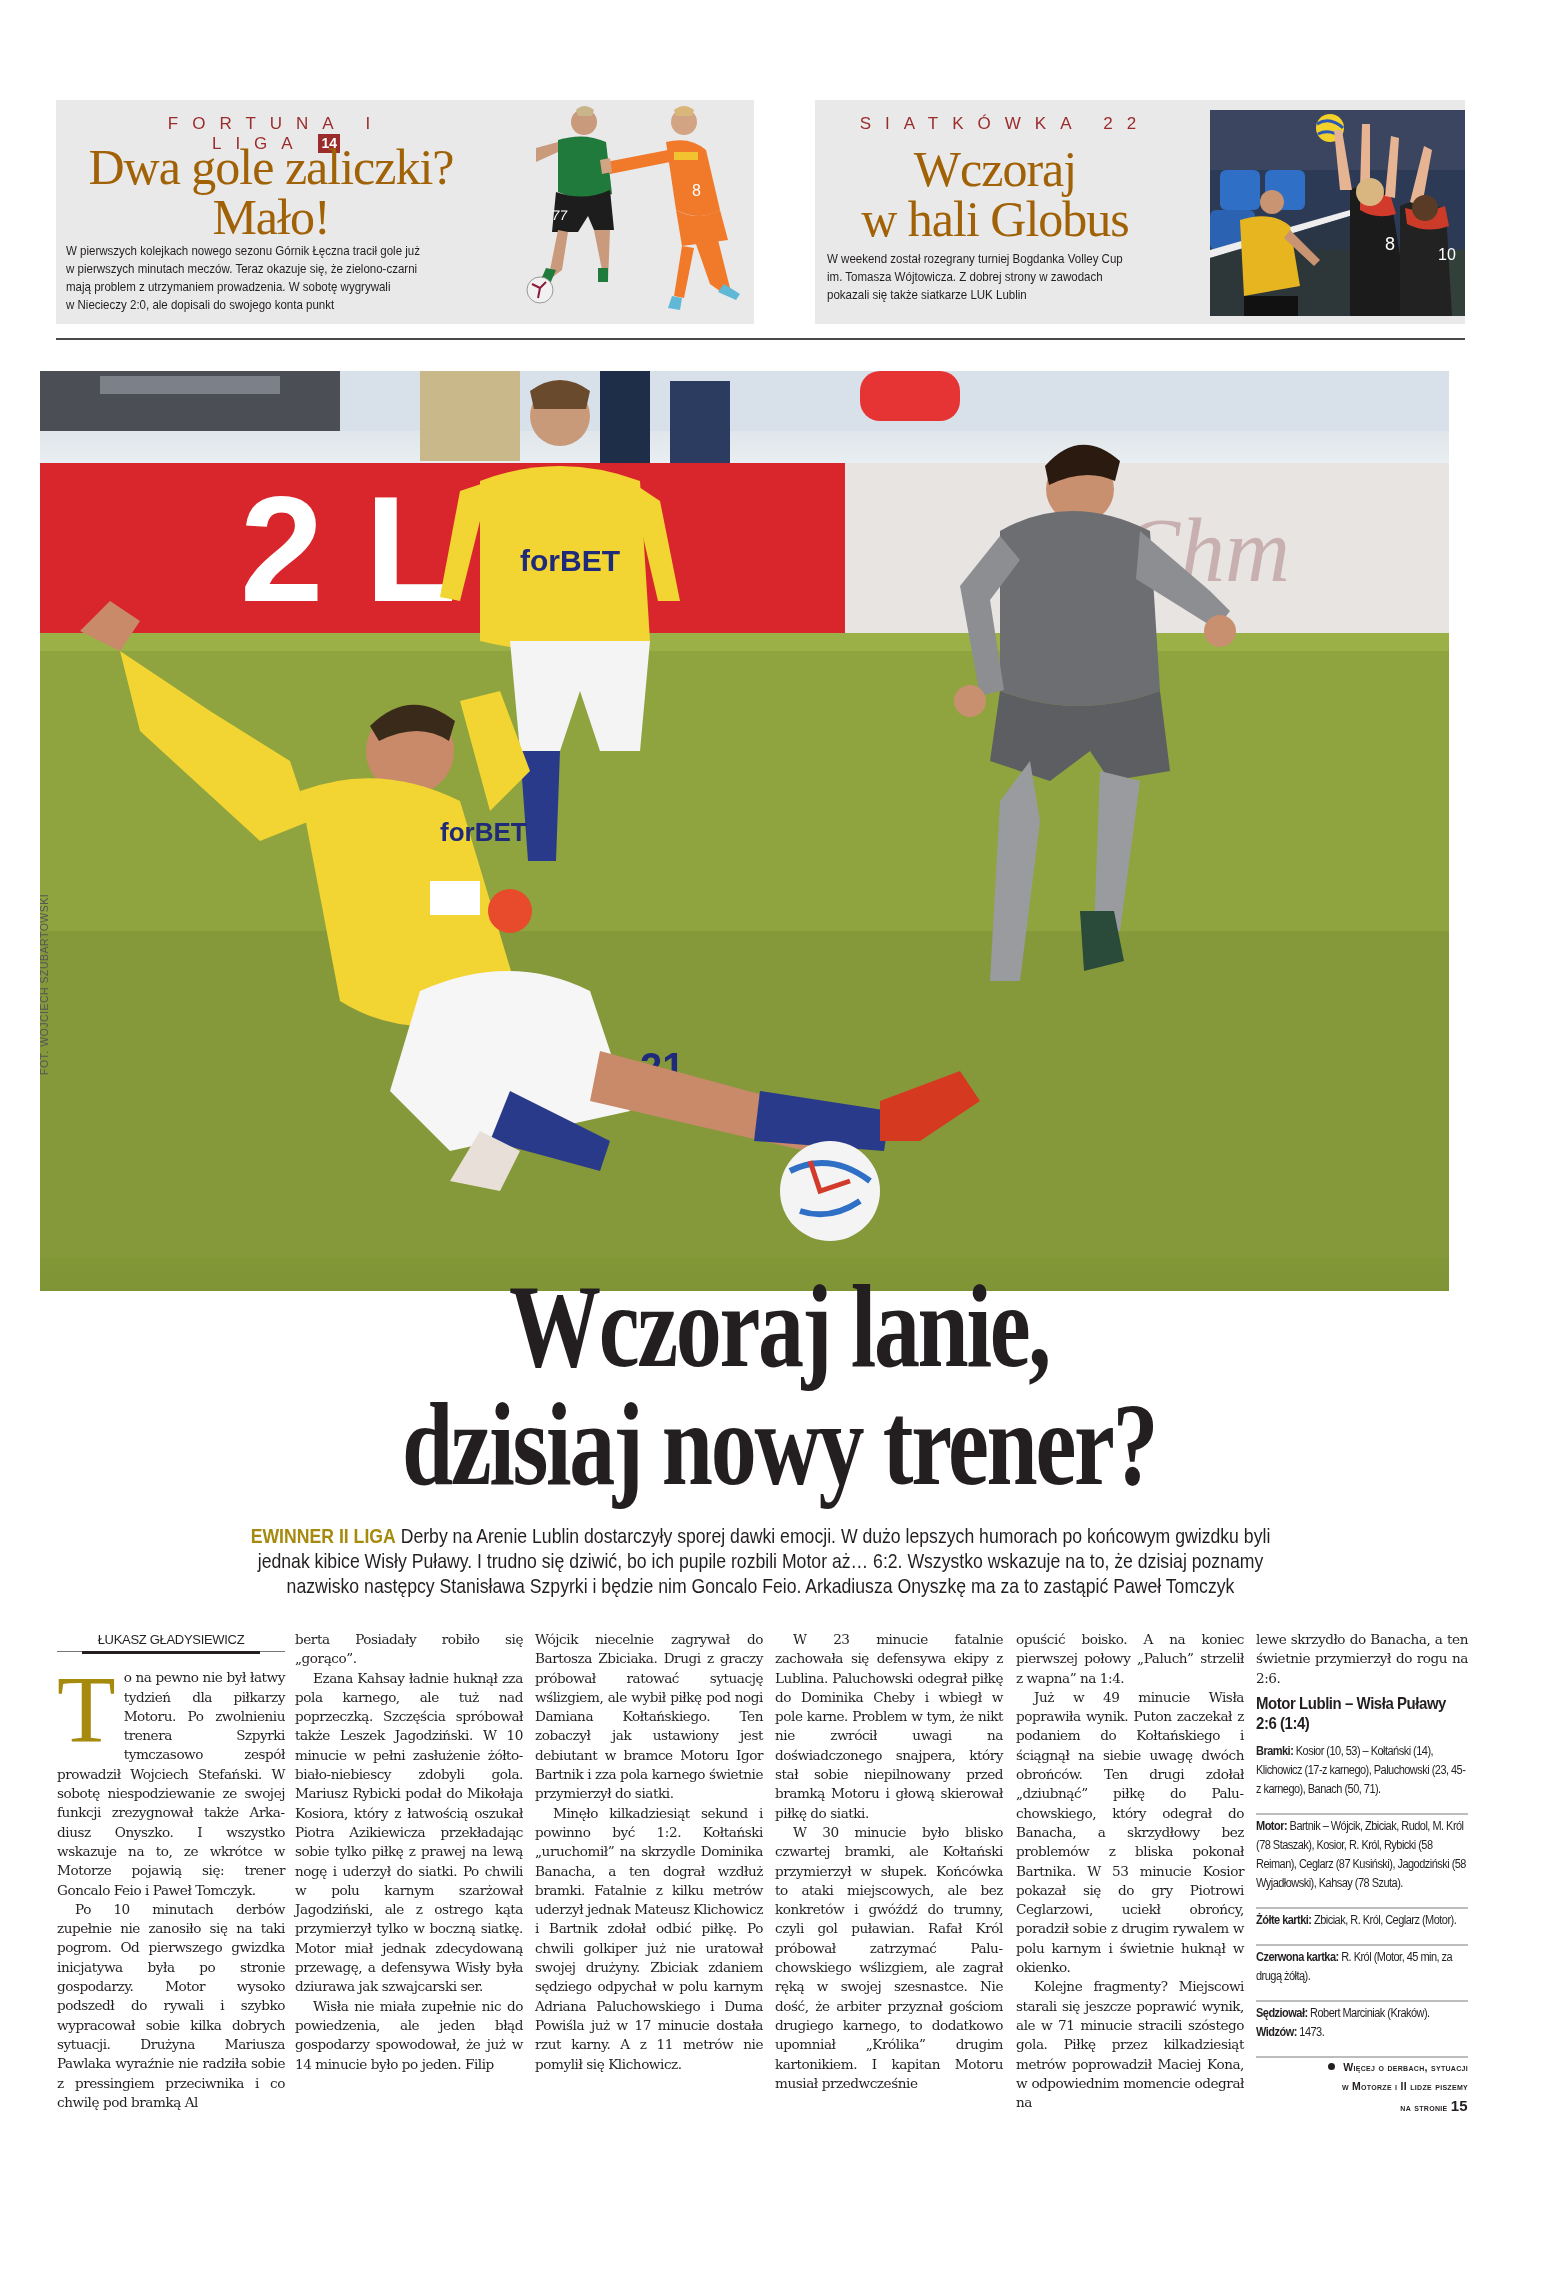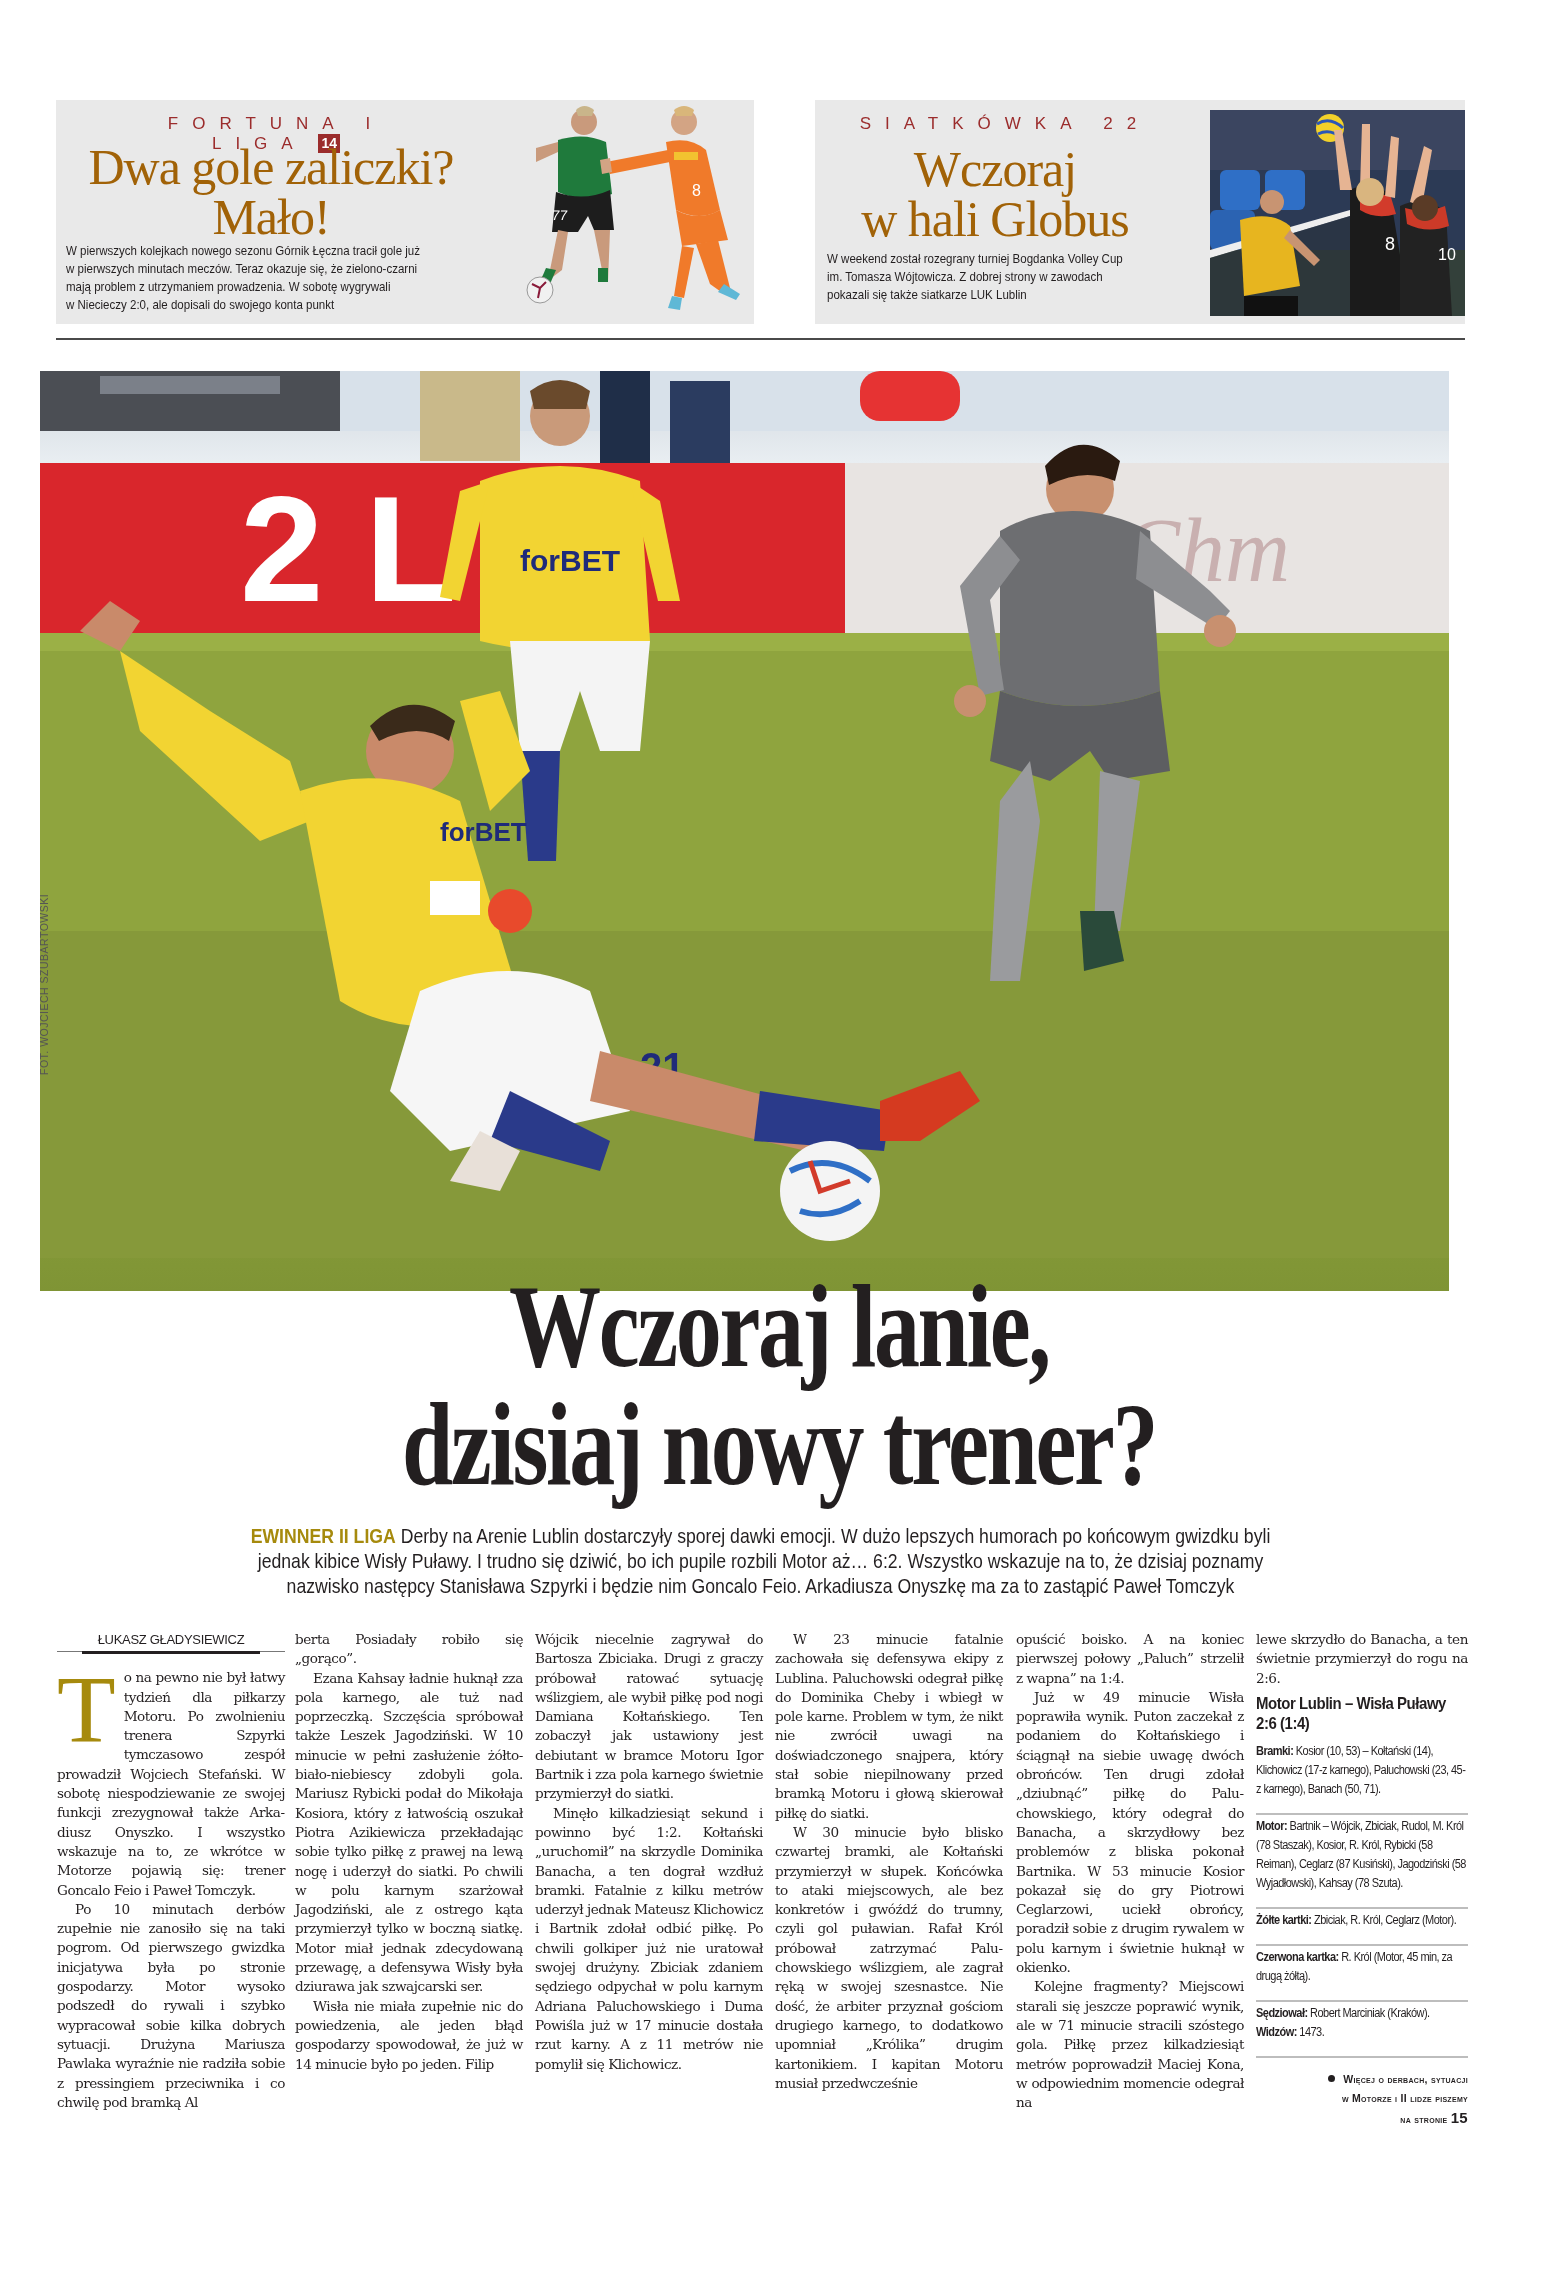--- a/index.html
+++ b/index.html
@@ -75,21 +75,21 @@
   
   #col-6 { position: absolute; left: 1256px; top: 1630px; width: 212px; }
   #col-6 .cont { font-family: "DejaVu Serif", serif; font-size: 13.6px; line-height: 19.3px; letter-spacing: -0.45px; text-align: justify; }
   .box-title { font-family: "Liberation Sans", sans-serif; font-weight: bold; font-size: 17px; line-height: 20px;
                margin-top: 6px; letter-spacing: -0.5px; transform: scaleX(0.88); transform-origin: left top; white-space: nowrap; }
   .facts { margin-top: 6px; }
   .fact { font-family: "Liberation Sans", sans-serif; font-size: 12.5px; line-height: 19px; border-bottom: 2px solid #bdbdbd;
           padding: 2px 0 14px; letter-spacing: -0.6px; }
   .fact b { font-weight: bold; }
   .fact .inner { display: block; width: 240px; transform: scaleX(0.88); transform-origin: left top; }
-  .more { margin-top: 12px; text-align: right; font-family: "Liberation Sans", sans-serif; font-weight: bold;
+  .more { text-align: right; font-family: "Liberation Sans", sans-serif; font-weight: bold;
           font-size: 10.5px; line-height: 19px; letter-spacing: 0.3px; font-variant: small-caps; color: #231f20; }
   .more .bullet { display: inline-block; width: 7px; height: 7px; border-radius: 50%; background: #231f20; margin-right: 8px; vertical-align: 1px; }
   .more .big { font-size: 15px; }
 </style>
 </head>
 <body>
 
 <div class="teaser" id="teaser-left">
   <div class="kicker">
     <span>FORTUNA I LIGA</span>

